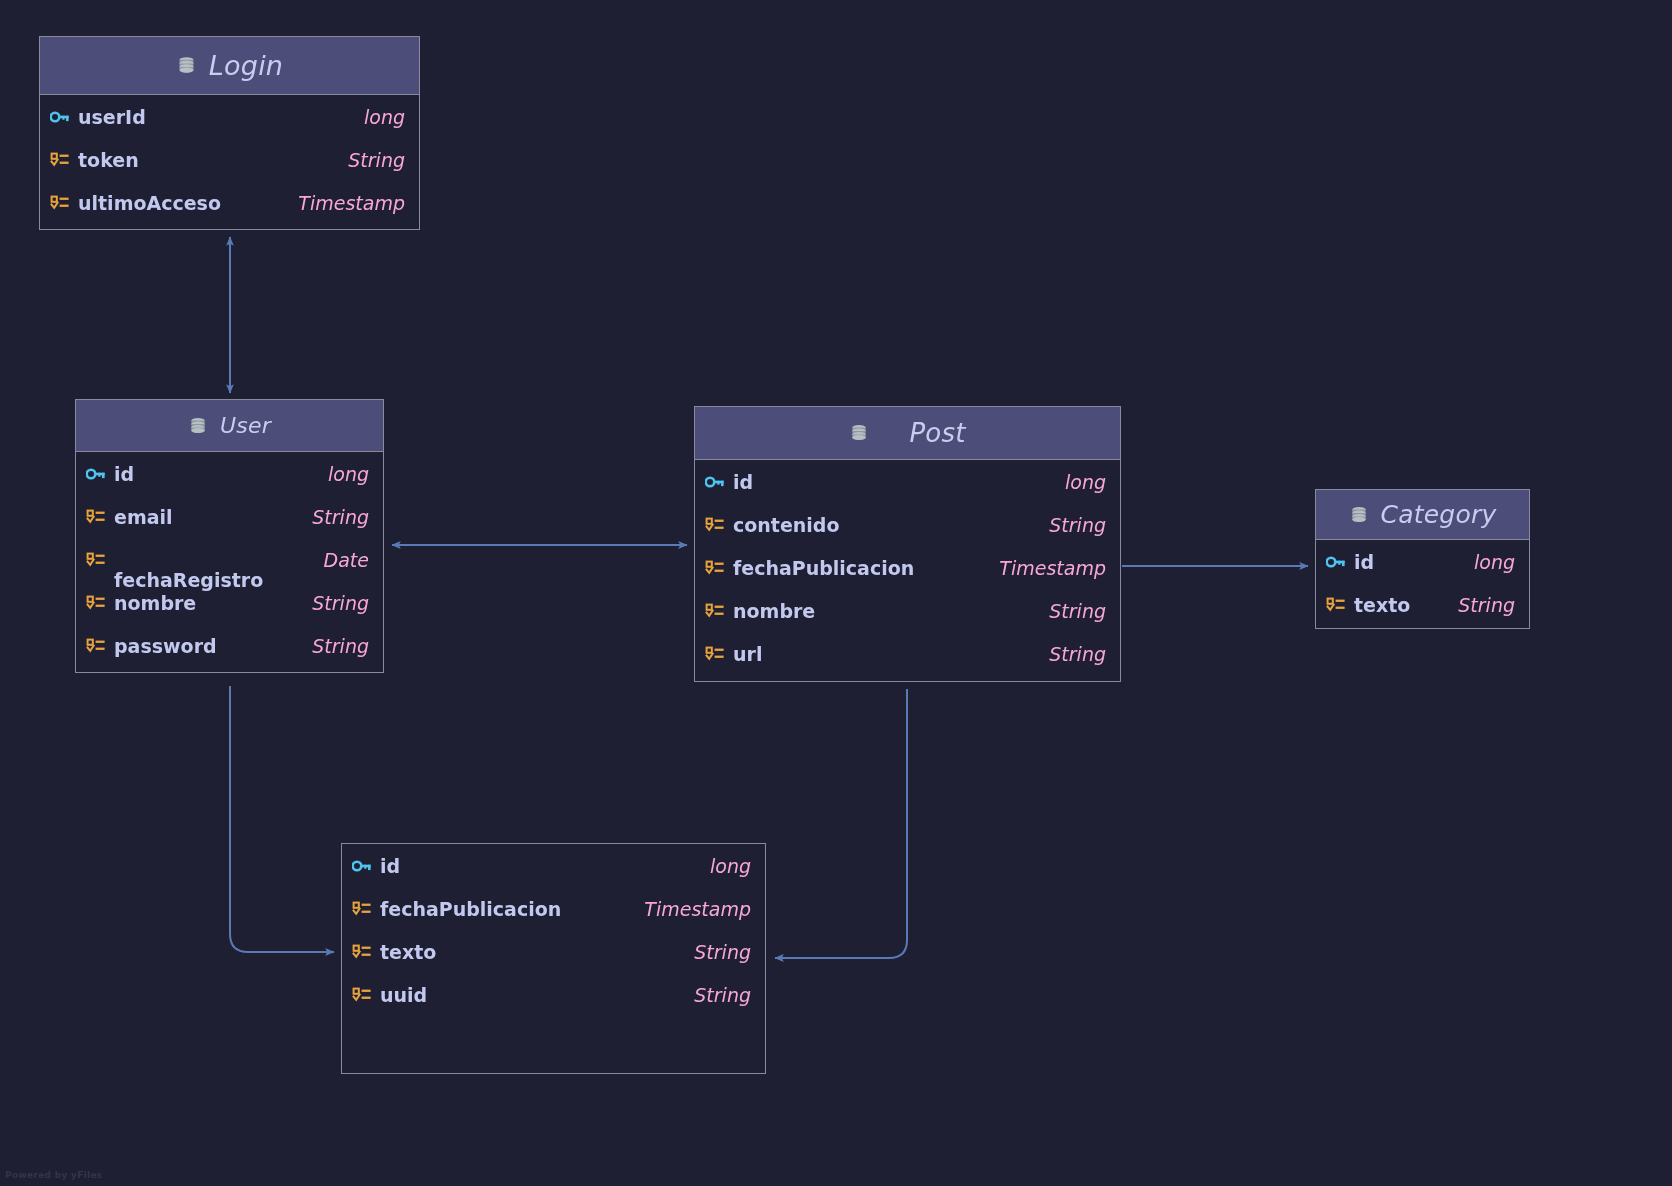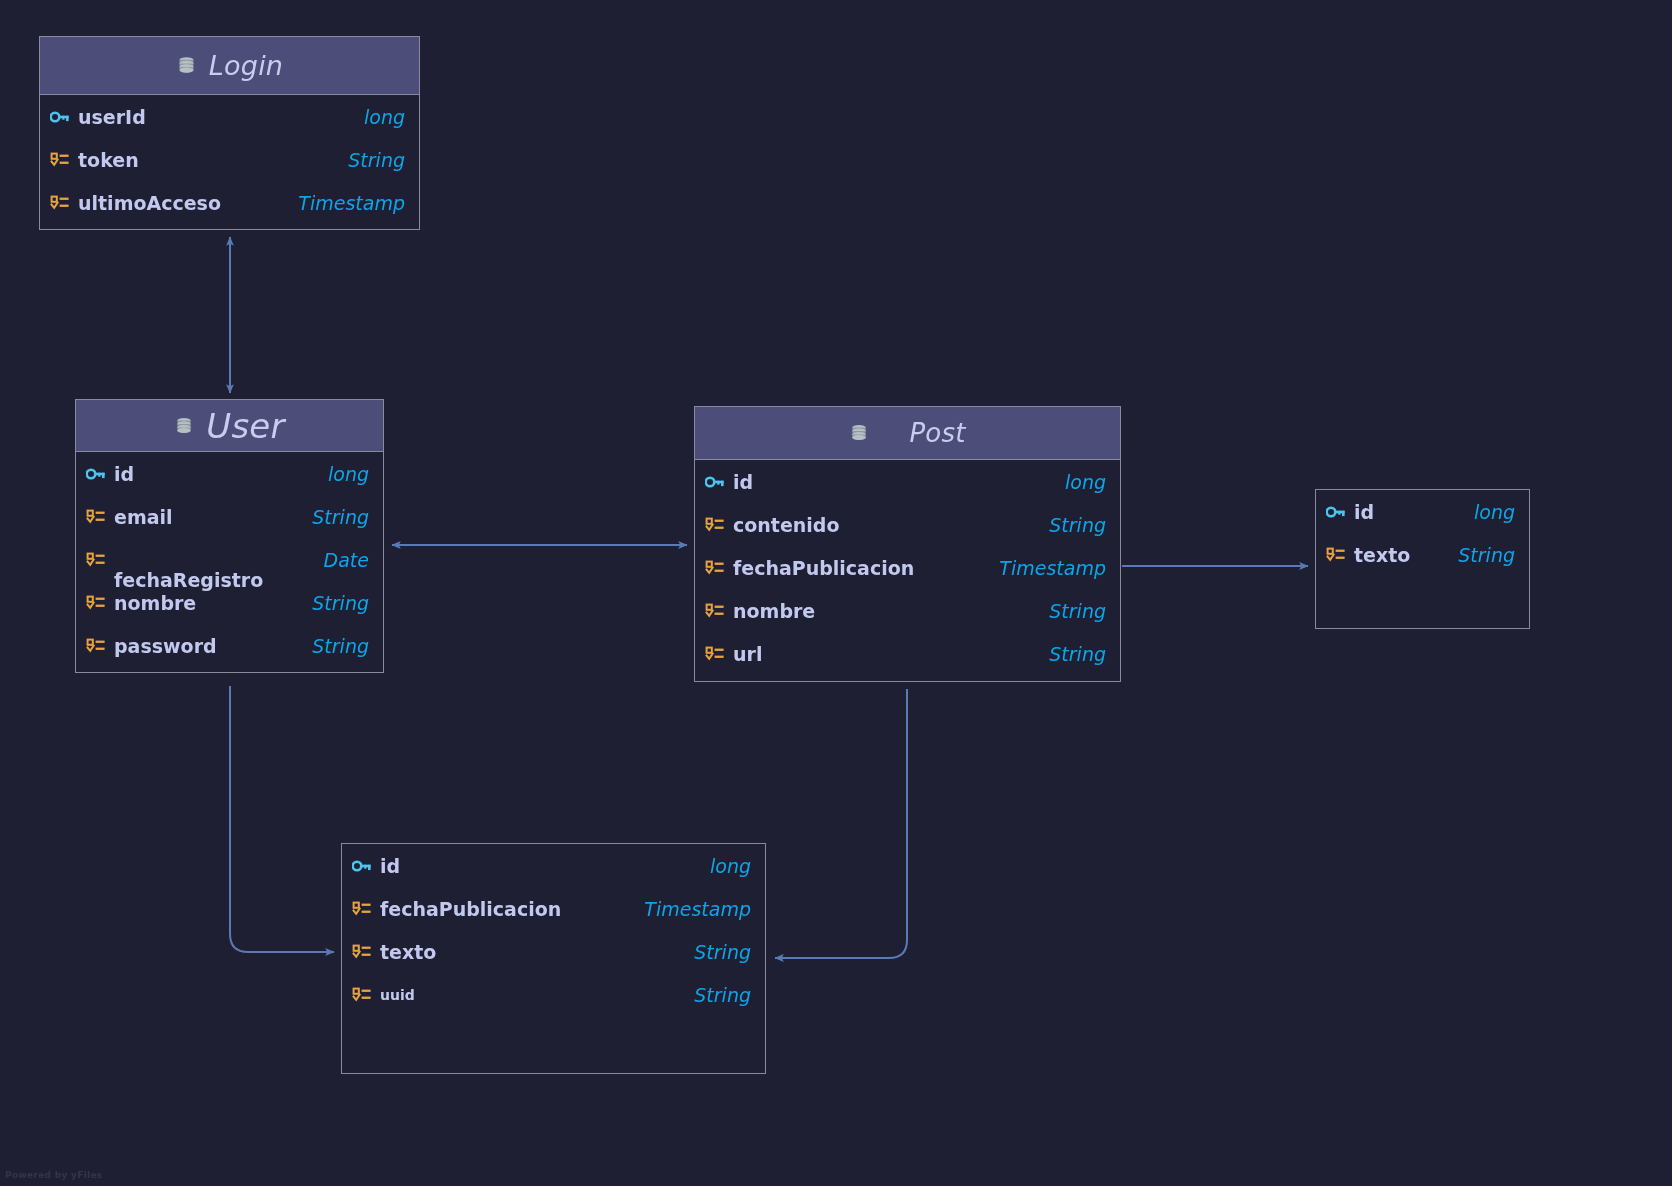--- a/index.html
+++ b/index.html
@@ -62,21 +62,21 @@
     align-items: center;
     justify-content: center;
   }
   .attr-name {
     font-weight: bold;
     color: #c3c9ee;
     flex: 0 0 auto;
   }
   .attr-type {
     font-style: italic;
-    color: #0ea5e9;
+    color: #f9a8d4;
     margin-left: auto;
     flex: 0 0 auto;
   }
   .watermark {
     position: absolute;
     left: 5px;
     bottom: 6px;
     font-size: 9px;
     font-weight: bold;
     color: #34354b;
@@ -181,21 +181,21 @@
             <svg class="db-icon" width="20" height="20" viewBox="0 0 20 20">
               <ellipse cx="10" cy="4.6" rx="6.6" ry="2.5" fill="#b6bfc4"></ellipse>
               <path d="M3.4 4.6 v3.4 c0 1.4 3 2.5 6.6 2.5 s6.6-1.1 6.6-2.5 V4.6" fill="#8f9aa0"></path>
               <ellipse cx="10" cy="8.0" rx="6.6" ry="2.5" fill="#b6bfc4"></ellipse>
               <path d="M3.4 8.0 v3.4 c0 1.4 3 2.5 6.6 2.5 s6.6-1.1 6.6-2.5 V8.0" fill="#8f9aa0"></path>
               <ellipse cx="10" cy="11.4" rx="6.6" ry="2.5" fill="#b6bfc4"></ellipse>
               <path d="M3.4 11.4 v3.0 c0 1.4 3 2.5 6.6 2.5 s6.6-1.1 6.6-2.5 v-3.0" fill="#8f9aa0"></path>
               <ellipse cx="10" cy="14.4" rx="6.6" ry="2.5" fill="#b6bfc4"></ellipse>
             </svg>
           </span>
-          <span class="entity-title" style="font-size: 34px;">User</span>
+          <span class="entity-title" style="font-size: 22px;">User</span>
         </div>
         <div class="entity-body">
           <div class="attr-row" style="height: 43px; padding: 0px 14px 0px 10px;">
             <span class="attr-icon" style="margin-right: 8px;">
               <svg width="20" height="16" viewBox="0 0 20 16">
                 <circle cx="5" cy="8" r="4.3" fill="none" stroke="#4ec3ee" stroke-width="2.6"></circle>
                 <rect x="8.2" y="6.7" width="10.4" height="2.6" fill="#4ec3ee"></rect>
                 <rect x="16.0" y="6.7" width="2.6" height="5.4" fill="#4ec3ee"></rect>
                 <rect x="12.2" y="6.7" width="2.3" height="4.0" fill="#4ec3ee"></rect>
               </svg>
@@ -325,20 +325,34 @@
                 <path d="M1.6 9.6 L4.2 12.8 L7.6 7.6" fill="none" stroke="#e8a33d" stroke-width="2.1" stroke-linecap="square"></path>
                 <rect x="9.6" y="9.6" width="9.0" height="2.3" fill="#e8a33d"></rect>
               </svg>
             </span>
             <span class="attr-name" style="font-size: 19px;">url</span>
             <span class="attr-type" style="font-size: 19px; padding-left: 14px;">String</span>
           </div>
         </div>
       </div>
       <div class="entity" style="left: 1315px; top: 489px; width: 215px; height: 140px;">
+        <div class="entity-header" style="height: 50px;">
+          <span style="display: flex;">
+            <svg class="db-icon" width="20" height="20" viewBox="0 0 20 20">
+              <ellipse cx="10" cy="4.6" rx="6.6" ry="2.5" fill="#b6bfc4"></ellipse>
+              <path d="M3.4 4.6 v3.4 c0 1.4 3 2.5 6.6 2.5 s6.6-1.1 6.6-2.5 V4.6" fill="#8f9aa0"></path>
+              <ellipse cx="10" cy="8.0" rx="6.6" ry="2.5" fill="#b6bfc4"></ellipse>
+              <path d="M3.4 8.0 v3.4 c0 1.4 3 2.5 6.6 2.5 s6.6-1.1 6.6-2.5 V8.0" fill="#8f9aa0"></path>
+              <ellipse cx="10" cy="11.4" rx="6.6" ry="2.5" fill="#b6bfc4"></ellipse>
+              <path d="M3.4 11.4 v3.0 c0 1.4 3 2.5 6.6 2.5 s6.6-1.1 6.6-2.5 v-3.0" fill="#8f9aa0"></path>
+              <ellipse cx="10" cy="14.4" rx="6.6" ry="2.5" fill="#b6bfc4"></ellipse>
+            </svg>
+          </span>
+          <span class="entity-title" style="font-size: 25px;">Category</span>
+        </div>
         <div class="entity-body">
           <div class="attr-row" style="height: 43px; padding: 0px 14px 0px 10px;">
             <span class="attr-icon" style="margin-right: 8px;">
               <svg width="20" height="16" viewBox="0 0 20 16">
                 <circle cx="5" cy="8" r="4.3" fill="none" stroke="#4ec3ee" stroke-width="2.6"></circle>
                 <rect x="8.2" y="6.7" width="10.4" height="2.6" fill="#4ec3ee"></rect>
                 <rect x="16.0" y="6.7" width="2.6" height="5.4" fill="#4ec3ee"></rect>
                 <rect x="12.2" y="6.7" width="2.3" height="4.0" fill="#4ec3ee"></rect>
               </svg>
             </span>
@@ -399,21 +413,21 @@
           </div>
           <div class="attr-row" style="height: 43px; padding: 0px 14px 0px 10px;">
             <span class="attr-icon" style="margin-right: 8px;">
               <svg width="20" height="16" viewBox="0 0 20 16">
                 <rect x="1.6" y="1.6" width="5.2" height="5.2" fill="none" stroke="#e8a33d" stroke-width="2"></rect>
                 <rect x="9.6" y="2.6" width="9.0" height="2.3" fill="#e8a33d"></rect>
                 <path d="M1.6 9.6 L4.2 12.8 L7.6 7.6" fill="none" stroke="#e8a33d" stroke-width="2.1" stroke-linecap="square"></path>
                 <rect x="9.6" y="9.6" width="9.0" height="2.3" fill="#e8a33d"></rect>
               </svg>
             </span>
-            <span class="attr-name" style="font-size: 14px;">uuid</span>
+            <span class="attr-name" style="font-size: 19px;">uuid</span>
             <span class="attr-type" style="font-size: 19px; padding-left: 14px;">String</span>
           </div>
         </div>
       </div>
     </div>
 
   <div class="watermark">Powered by yFiles</div>
 </div>
 
 </body></html>

